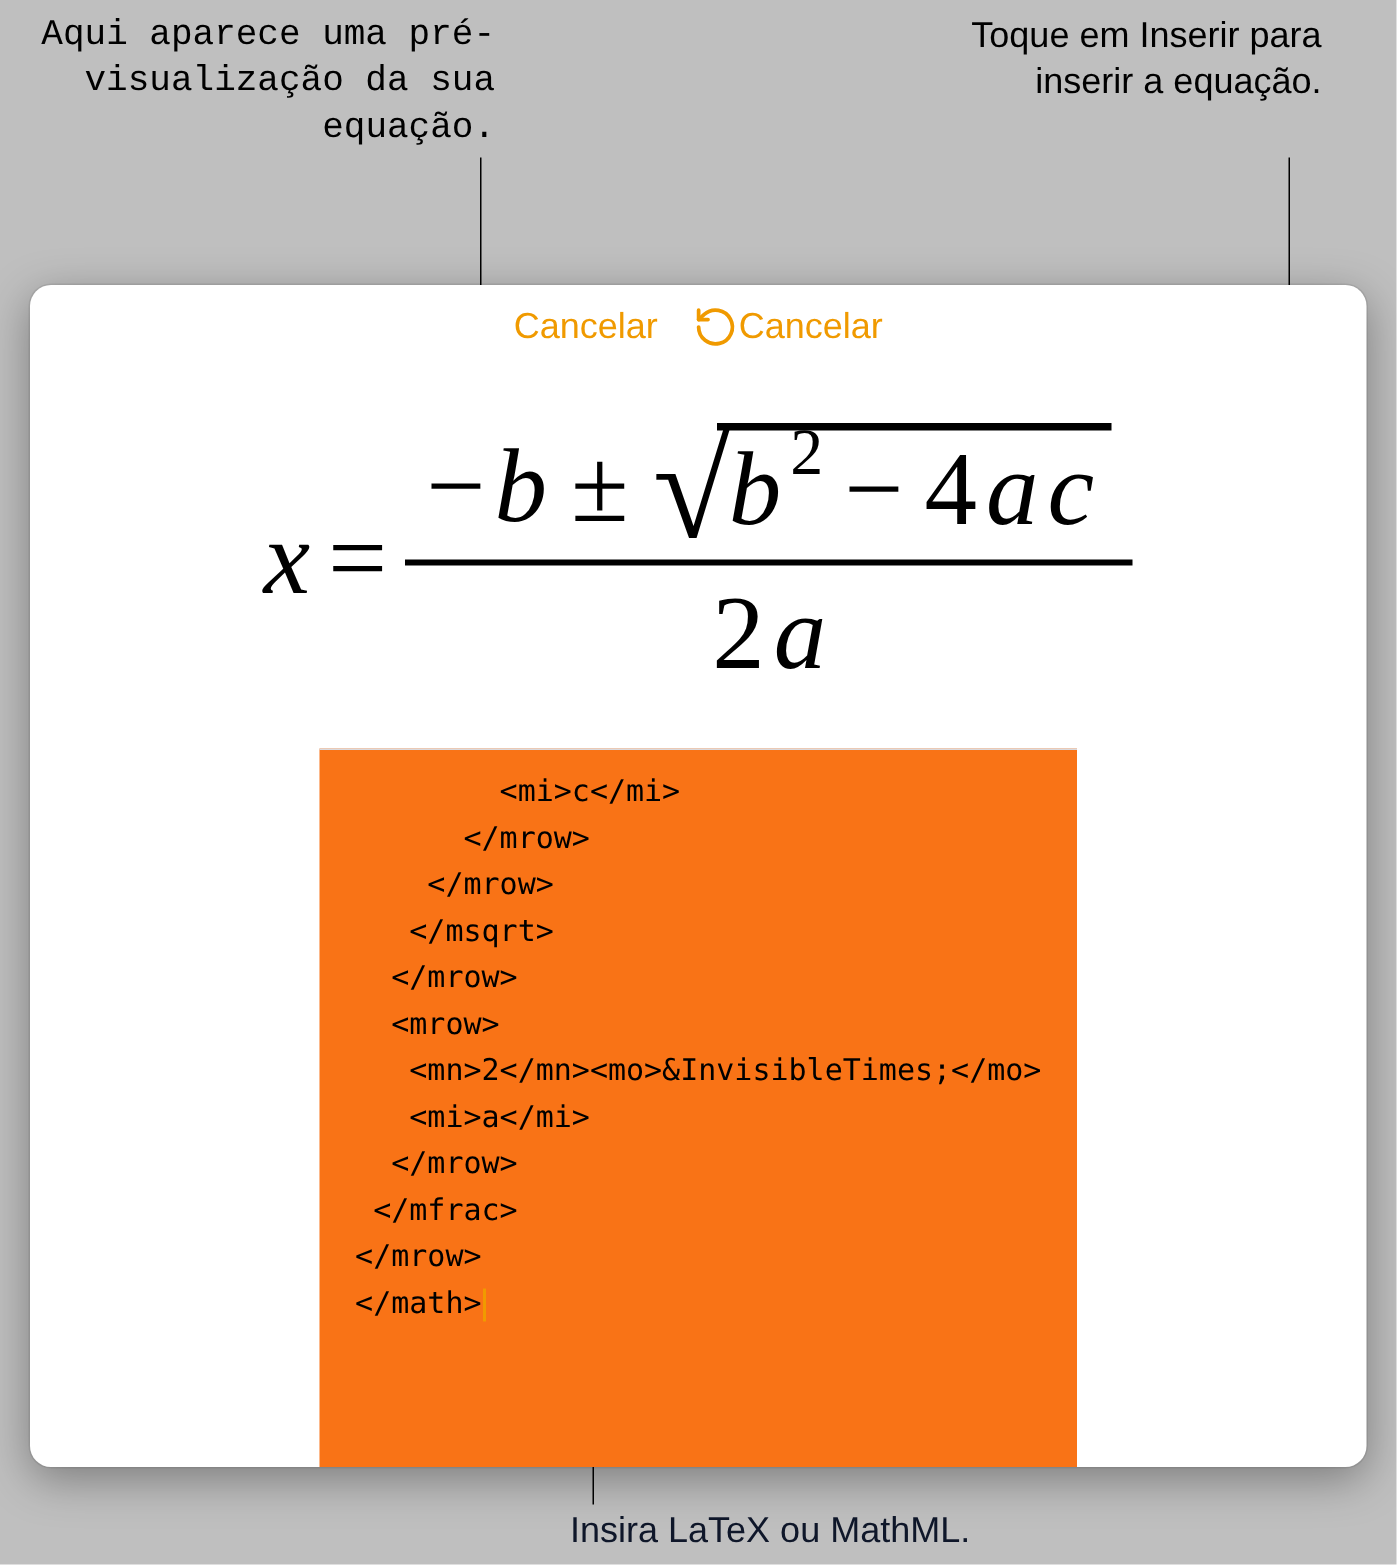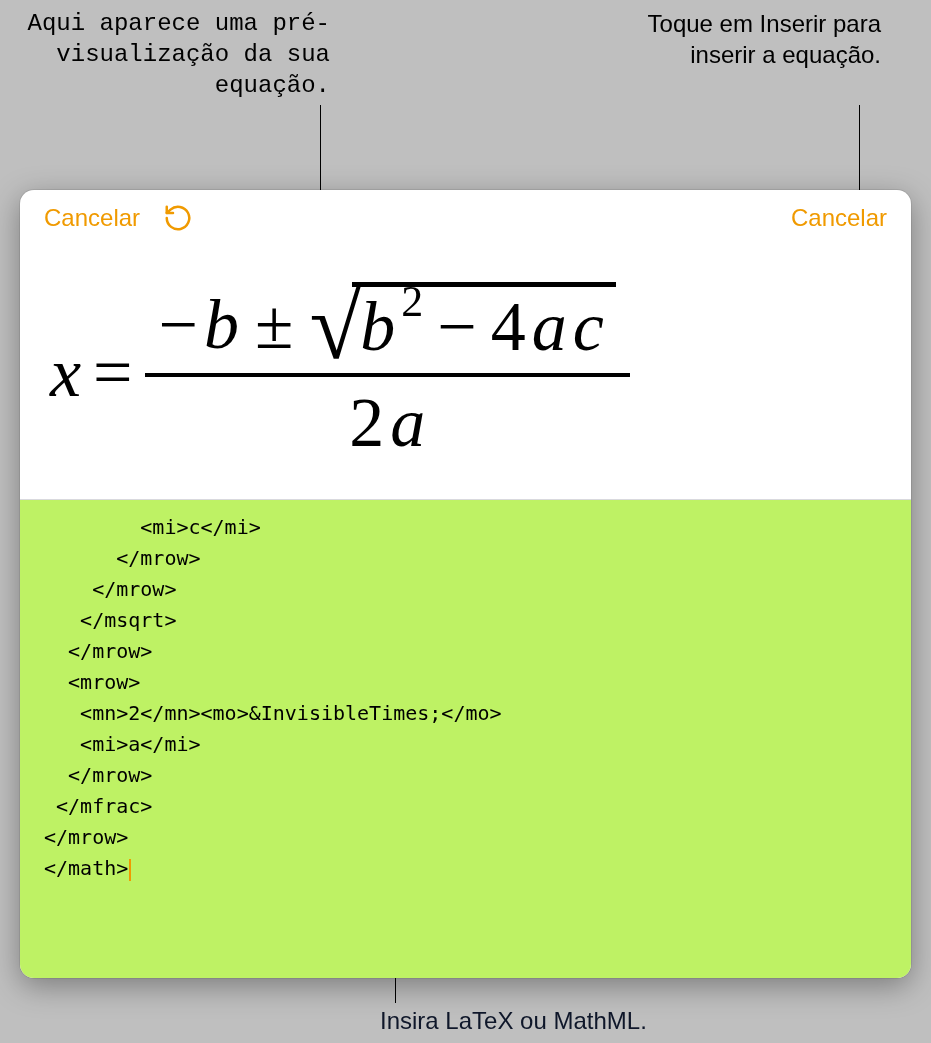--- a/index.html
+++ b/index.html
@@ -64,20 +64,21 @@
     top: 190px;
     left: 20px;
     right: 20px;
     bottom: 65px;
     background: #fff;
     border-radius: 14px;
     box-shadow: 0 8px 30px rgba(0,0,0,0.35), 0 0 0 1px rgba(0,0,0,0.08);
     overflow: hidden;
     display: flex;
     flex-direction: column;
+    align-items: center;
   }
   .toolbar {
     display: flex;
     align-items: center;
     padding: 12px 24px 12px 24px;
     position: relative;
     flex-shrink: 0;
   }
   .tb-left { display: flex; align-items: center; gap: 22px; }
   .tb-center {
@@ -164,21 +165,21 @@
   }
   .sup {
     font-size: 44px;
     vertical-align: super;
     position: relative;
     top: -26px;
     font-style: normal;
   }
   .code-area {
     flex: 1;
-    background: #bef264;
+    background: #f97316;
     border-top: 1px solid #d9d9de;
     font-family: Menlo, Consolas, monospace;
     font-size: 20px;
     color: #000;
     padding: 12px 24px 18px 24px;
     white-space: pre;
     overflow: hidden;
     line-height: 1.55;
     position: relative;
   }

